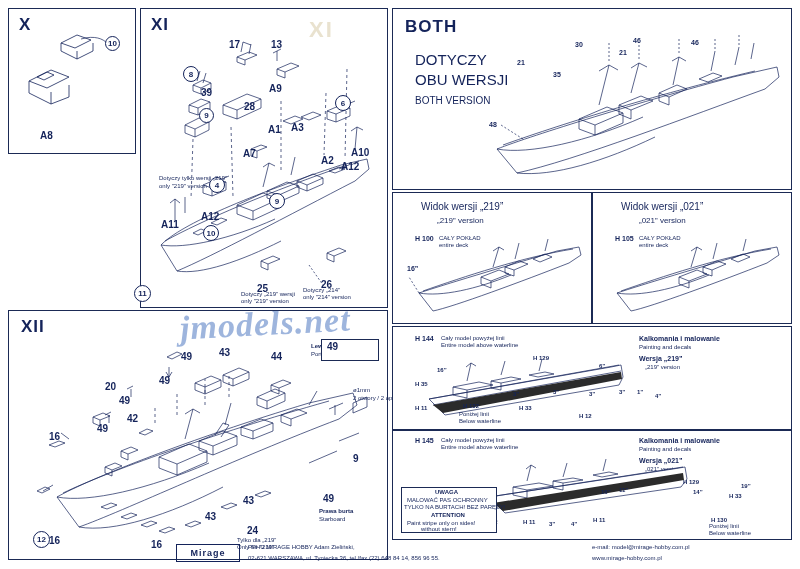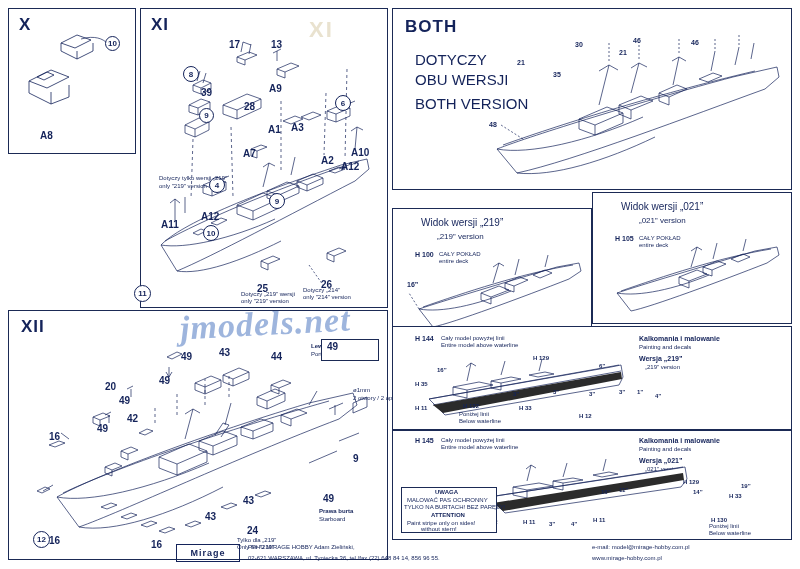--- a/index.html
+++ b/index.html
@@ -366,21 +366,21 @@
 
     <div class="panel-box" style="left:312px;top:28px;width:58px;height:22px;"></div>
     <div class="num" style="left:318px;top:30px;">49</div>
   </div>
 
   <div class="panel" style="left:392px;top:8px;width:400px;height:182px;">
     <div class="panel-num" style="left:12px;top:8px;">BOTH</div>
 
     <div class="big" style="left:22px;top:42px;font-size:15px;">DOTYCZY</div>
     <div class="big" style="left:22px;top:62px;font-size:15px;">OBU WERSJI</div>
-    <div class="big" style="left:22px;top:86px;font-size:15px;">BOTH VERSION</div>
+    <div class="big" style="left:22px;top:86px;font-size:10px;">BOTH VERSION</div>
 
     <svg width="398" height="180" style="position:absolute;left:0;top:0;">
       <g stroke="#14235a" fill="none" stroke-width="0.7">
 
         <path d="M104 140 C 140 126, 250 92, 340 68 L 384 58 L 386 68 L 372 80 C 300 106, 180 152, 124 164 Z"></path>
         <path d="M104 140 C 136 146, 196 132, 250 108"></path>
         <path d="M124 164 C 160 168, 212 152, 262 128"></path>
         <path d="M110 136 C 160 118, 260 86, 362 62"></path>
 
         <path d="M186 110 l28 -12 l16 6 l-28 12 z"></path>
@@ -410,21 +410,21 @@
 
     <div class="num sm" style="left:182px;top:32px;">30</div>
     <div class="num sm" style="left:240px;top:28px;">46</div>
     <div class="num sm" style="left:124px;top:50px;">21</div>
     <div class="num sm" style="left:160px;top:62px;">35</div>
     <div class="num sm" style="left:226px;top:40px;">21</div>
     <div class="num sm" style="left:298px;top:30px;">46</div>
     <div class="num sm" style="left:96px;top:112px;">48</div>
   </div>
 
-  <div class="panel" style="left:392px;top:208px;width:200px;height:132px;">
+  <div class="panel" style="left:392px;top:192px;width:200px;height:132px;">
     <div class="big" style="left:28px;top:8px;font-size:10px;">Widok wersji „219”</div>
     <div class="big" style="left:44px;top:23px;font-size:8px;">„219” version</div>
     <div class="lbl b" style="left:22px;top:42px;font-size:7px;">H 100</div>
     <div class="lbl" style="left:46px;top:42px;">CAŁY POKŁAD</div>
     <div class="lbl" style="left:46px;top:49px;">entire deck</div>
     <div class="lbl b" style="left:14px;top:72px;font-size:7px;">16”</div>
 
     <svg width="198" height="130" style="position:absolute;left:0;top:0;">
       <g stroke="#14235a" fill="none" stroke-width="0.7">
         <path d="M26 100 C 50 92, 110 74, 164 58 L 186 54 L 188 62 L 176 70 C 130 88, 60 114, 40 118 Z"></path>

